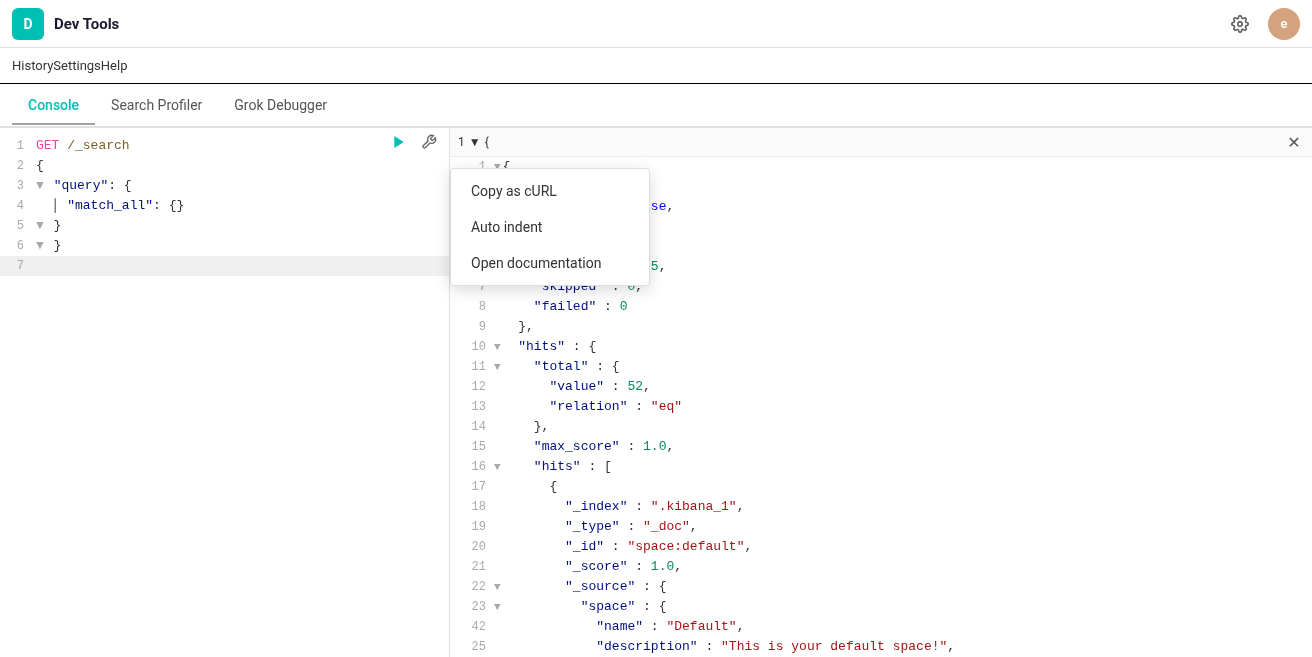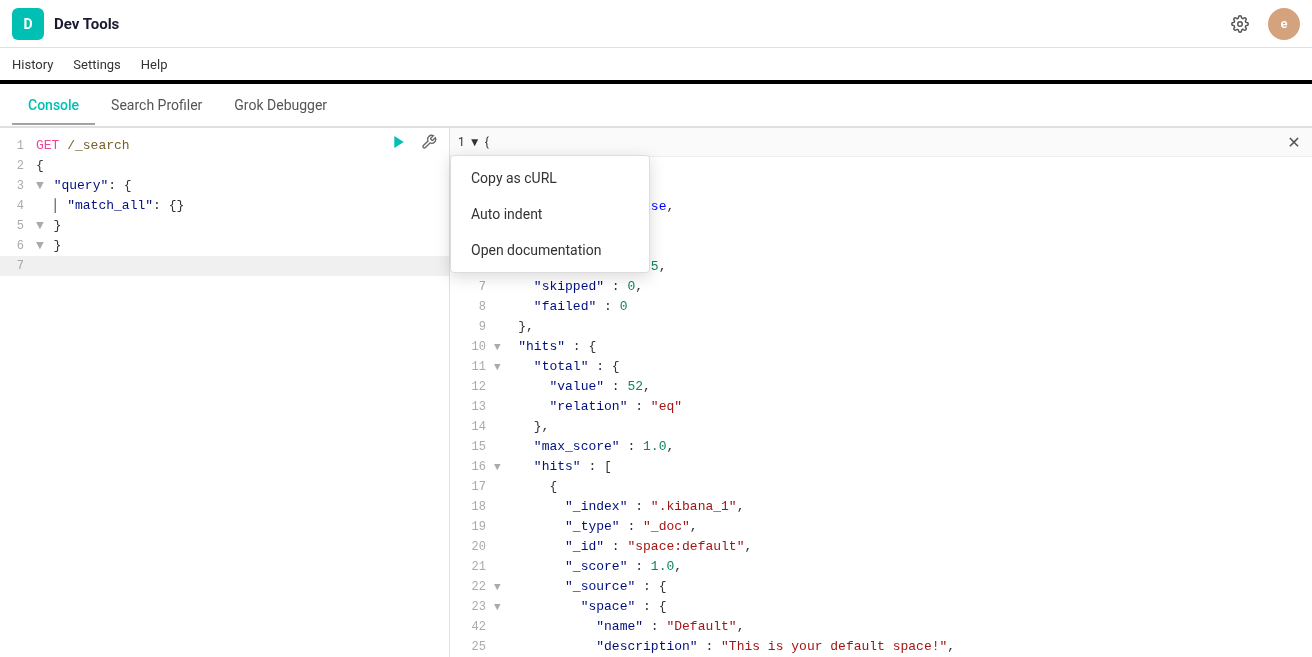--- a/index.html
+++ b/index.html
@@ -41,22 +41,21 @@
       display: flex; align-items: center; justify-content: center;
       color: #fff; font-size: 13px; font-weight: 600; cursor: pointer;
     }
 
     
     .nav-bar {
       display: flex;
       align-items: center;
       height: 36px;
       padding: 0 12px;
-      border-bottom: 4px solid #000000;
-      gap: 20px;
+      border-bottom: 1px solid #000000;
     }
     .nav-item {
       font-size: 13px; color: #333; cursor: pointer;
       padding: 4px 0;
     }
 
     
     .tabs-bar {
       display: flex;
       align-items: center;
@@ -154,21 +153,21 @@
     }
     .kw-method { color: #ec4899; }
     .kw-path { color: #795e26; }
     .kw-key { color: #001080; }
     .kw-brace { color: #333; }
     .cursor-line { background: #f0f0f0; }
 
     
     .context-menu {
       position: absolute;
-      top: 155px;
+      top: 168px;
       left: 450px;
       background: #fff;
       border: 1px solid #ddd;
       border-radius: 4px;
       box-shadow: 0 4px 16px rgba(0,0,0,0.15);
       z-index: 100;
       width: 200px;
       padding: 4px 0;
     }
     .context-menu-item {

